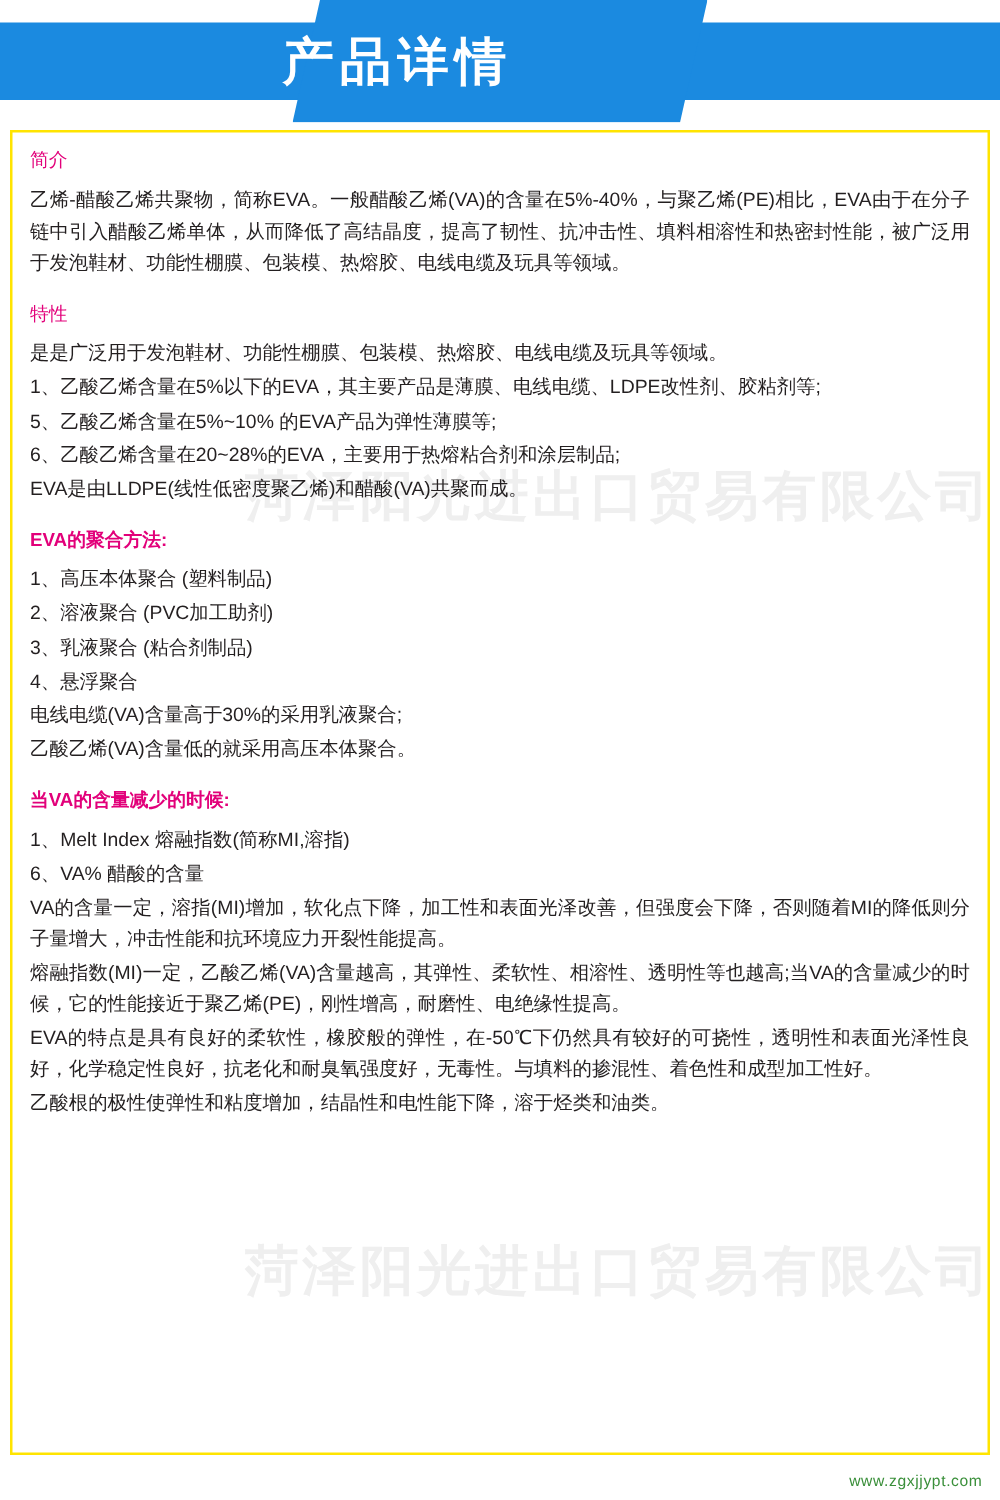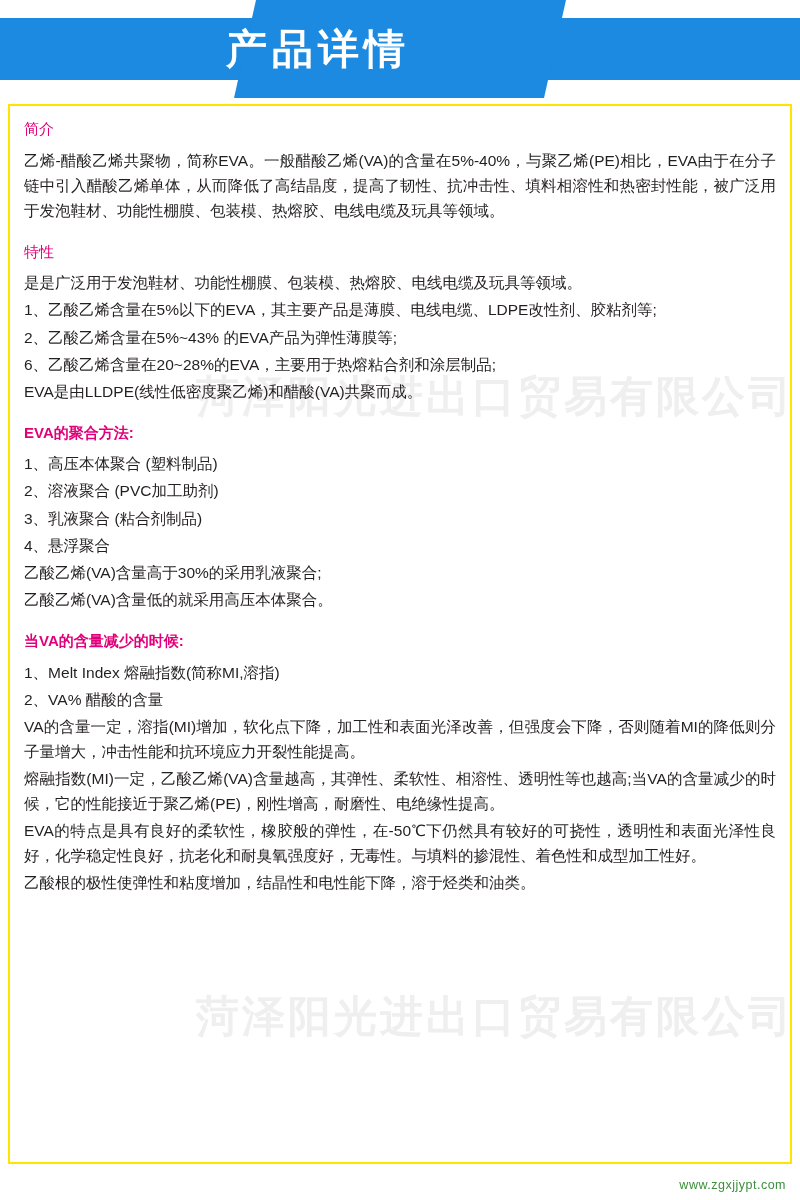--- a/index.html
+++ b/index.html
@@ -156,39 +156,39 @@
 
       <div class="sec">
         <div class="sec-heading">简介</div>
         <p class="body">乙烯-醋酸乙烯共聚物，简称EVA。一般醋酸乙烯(VA)的含量在5%-40%，与聚乙烯(PE)相比，EVA由于在分子链中引入醋酸乙烯单体，从而降低了高结晶度，提高了韧性、抗冲击性、填料相溶性和热密封性能，被广泛用于发泡鞋材、功能性棚膜、包装模、热熔胶、电线电缆及玩具等领域。</p>
       </div>
 
       <div class="sec">
         <div class="sec-heading">特性</div>
         <p class="body">是是广泛用于发泡鞋材、功能性棚膜、包装模、热熔胶、电线电缆及玩具等领域。</p>
         <p class="list-line">1、乙酸乙烯含量在5%以下的EVA，其主要产品是薄膜、电线电缆、LDPE改性剂、胶粘剂等;</p>
-        <p class="list-line">2、乙酸乙烯含量在5%~43% 的EVA产品为弹性薄膜等;</p>
+        <p class="list-line">5、乙酸乙烯含量在5%~10% 的EVA产品为弹性薄膜等;</p>
         <p class="list-line">6、乙酸乙烯含量在20~28%的EVA，主要用于热熔粘合剂和涂层制品;</p>
         <p class="body">EVA是由LLDPE(线性低密度聚乙烯)和醋酸(VA)共聚而成。</p>
       </div>
 
       <div class="sec">
         <div class="sec-heading bold">EVA的聚合方法:</div>
         <p class="list-line">1、高压本体聚合 (塑料制品)</p>
         <p class="list-line">2、溶液聚合 (PVC加工助剂)</p>
         <p class="list-line">3、乳液聚合 (粘合剂制品)</p>
         <p class="list-line">4、悬浮聚合</p>
-        <p class="body">乙酸乙烯(VA)含量高于30%的采用乳液聚合;</p>
+        <p class="body">电线电缆(VA)含量高于30%的采用乳液聚合;</p>
         <p class="body">乙酸乙烯(VA)含量低的就采用高压本体聚合。</p>
       </div>
 
       <div class="sec tight">
         <div class="sec-heading bold">当VA的含量减少的时候:</div>
         <p class="list-line">1、Melt Index 熔融指数(简称MI,溶指)</p>
-        <p class="list-line">2、VA% 醋酸的含量</p>
+        <p class="list-line">6、VA% 醋酸的含量</p>
         <p class="body">VA的含量一定，溶指(MI)增加，软化点下降，加工性和表面光泽改善，但强度会下降，否则随着MI的降低则分子量增大，冲击性能和抗环境应力开裂性能提高。</p>
         <p class="body">熔融指数(MI)一定，乙酸乙烯(VA)含量越高，其弹性、柔软性、相溶性、透明性等也越高;当VA的含量减少的时候，它的性能接近于聚乙烯(PE)，刚性增高，耐磨性、电绝缘性提高。</p>
         <p class="body">EVA的特点是具有良好的柔软性，橡胶般的弹性，在-50℃下仍然具有较好的可挠性，透明性和表面光泽性良好，化学稳定性良好，抗老化和耐臭氧强度好，无毒性。与填料的掺混性、着色性和成型加工性好。</p>
         <p class="body">乙酸根的极性使弹性和粘度增加，结晶性和电性能下降，溶于烃类和油类。</p>
       </div>
 
     </div>
   </div>
 
   <div class="footer">www.zgxjjypt.com</div>

